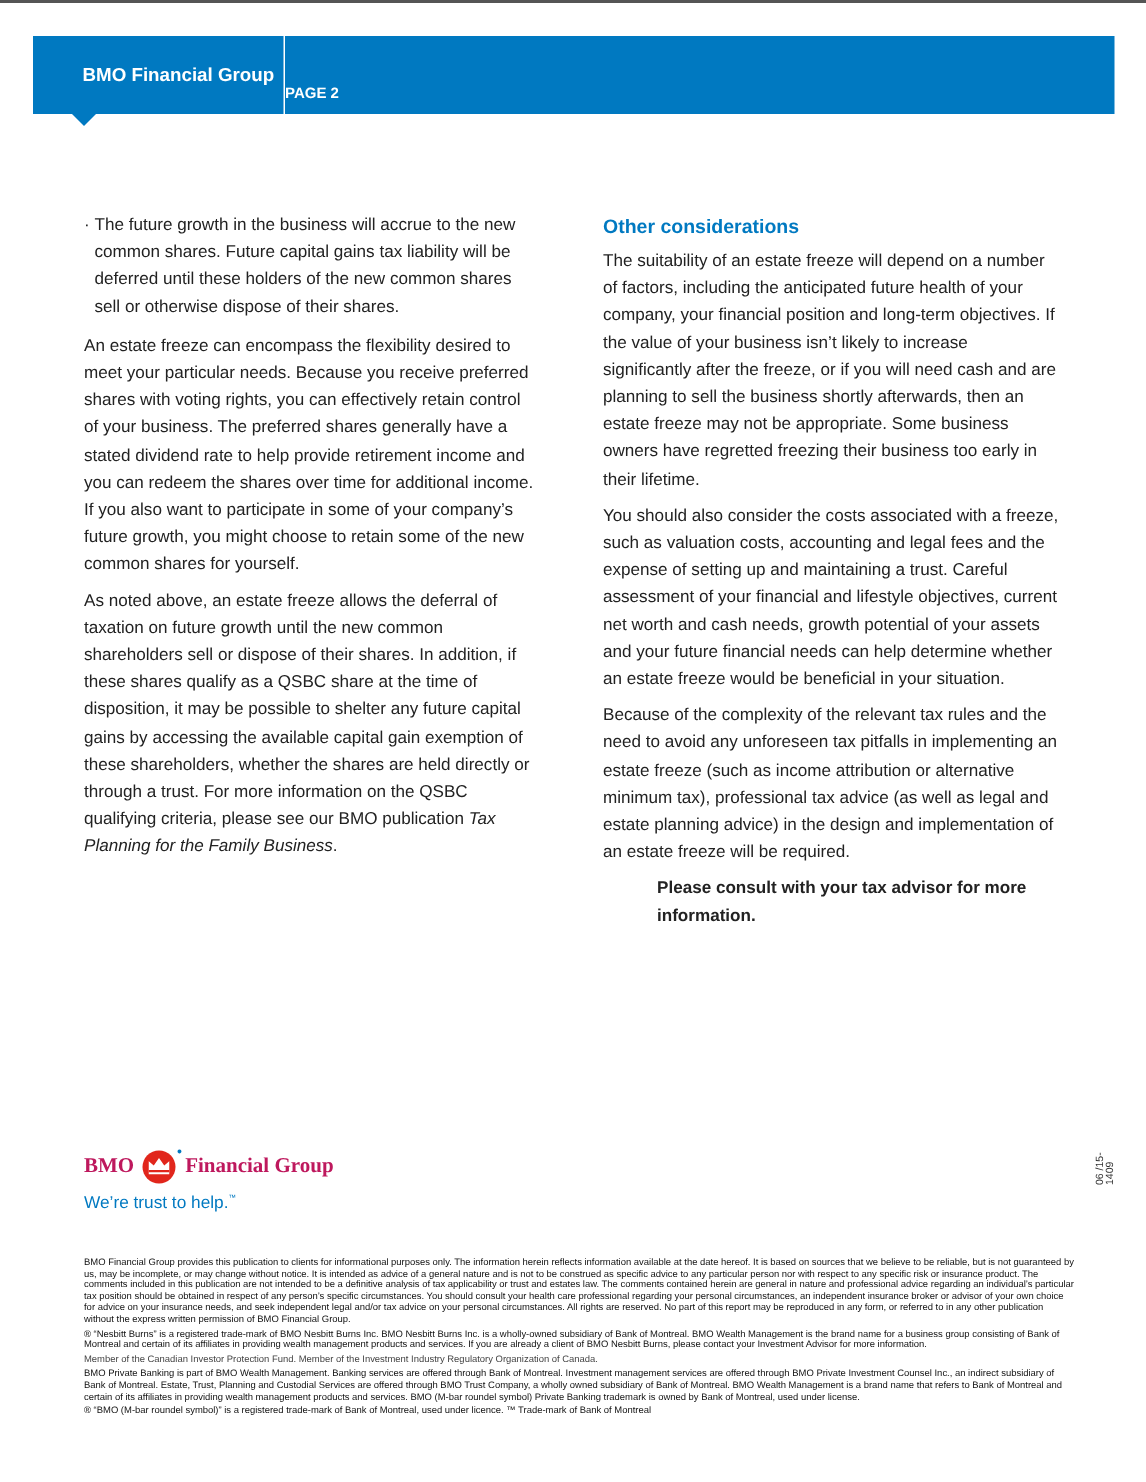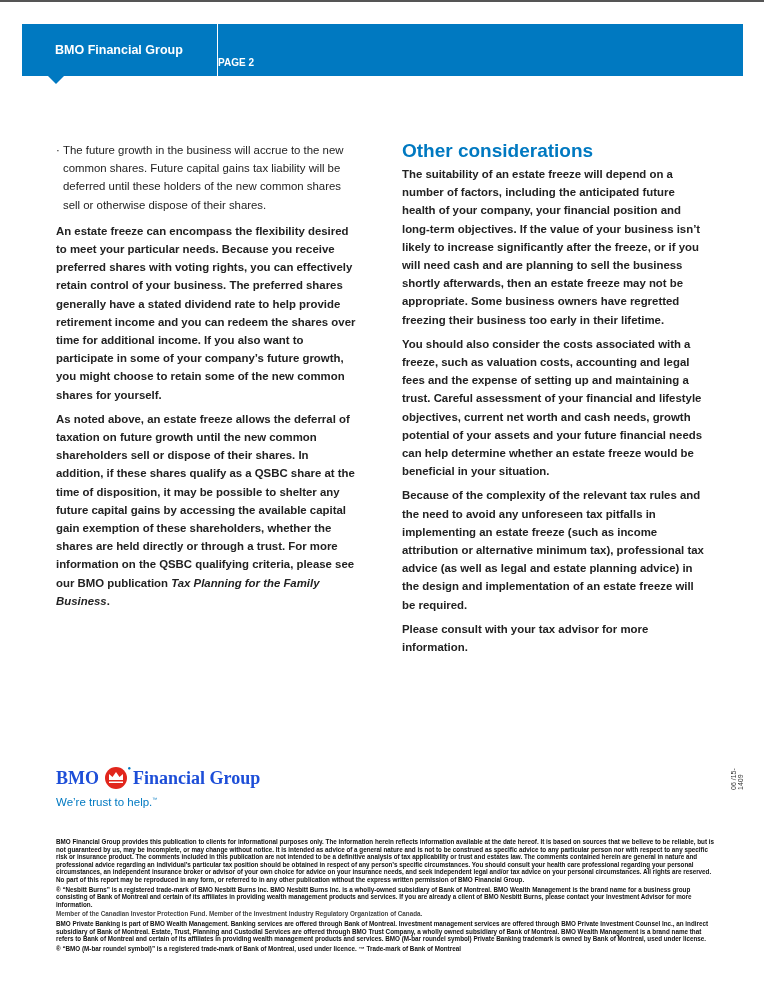--- a/index.html
+++ b/index.html
@@ -8,41 +8,41 @@
     background: #ffffff;
     font-family: "Liberation Sans", sans-serif;
     color: #1a1a1a;
   }
   .top-rule { position: absolute; left: 0; top: 0; width: 764px; height: 2px; background: #555555; }
   .header-bar {
     position: absolute; left: 22px; top: 24px; width: 721px; height: 52px;
     background: #0079c1; display: flex; align-items: center;
   }
   .header-brand {
-    width: 196px; height: 52px; display: flex; align-items: center; padding-left: 33px;
+    width: 168px; height: 52px; display: flex; align-items: center; padding-left: 33px;
     box-sizing: border-box; color: #ffffff; font-weight: bold; font-size: 12.5px;
     border-right: 1px solid #ffffff;
   }
   .header-title { flex: 1; padding-left: 17px; color: #a9cdec; font-size: 11px; }
   .header-page { padding-right: 28px; color: #ffffff; font-weight: bold; font-size: 10px; margin-top: 24px; }
   .header-pointer {
     position: absolute; left: 48px; top: 76px; width: 0; height: 0;
     border-left: 8px solid transparent; border-right: 8px solid transparent;
     border-top: 8px solid #0079c1;
   }
   .col { position: absolute; font-size: 11.4px; line-height: 18.2px; color: #222; }
   .col-left { left: 56px; top: 141px; width: 300px; }
   .col-right { left: 402px; top: 141px; width: 305px; }
   .bullet { display: flex; margin-bottom: 8px; }
   .bullet-dot { width: 7px; flex: none; }
-  .h2 { color: #0079c1; font-weight: bold; font-size: 19px; margin: 0 0 4px 0; line-height: 20px; }
-  p { margin: 0 0 6px 0; font-weight: bold; }
-  .bold-line { font-weight: bold; }
+  .h2 { color: #0079c1; font-weight: bold; font-size: 13px; margin: 0 0 4px 0; line-height: 20px; }
+  p { margin: 0 0 6px 0; }
+  .bold-line { font-weight: bold; margin-left: 36px; }
   .logo { position: absolute; left: 56px; top: 767px; display: flex; align-items: center; }
-  .logo-text { color: #1d4ed8; font-family: "Liberation Serif", serif; font-weight: bold; font-size: 18px; }
+  .logo-text { color: #be185d; font-family: "Liberation Serif", serif; font-weight: bold; font-size: 14px; }
   .roundel { width: 22px; height: 22px; border-radius: 50%; background: #e1261c; margin: 0 6px; position: relative; }
   .roundel svg { position: absolute; left: 4px; top: 5px; }
   .roundel-mark { position: absolute; right: -4px; top: -2px; font-size: 6px; color: #0079c1; }
   .tagline { position: absolute; left: 56px; top: 796px; color: #0079c1; font-size: 11.5px; }
   .tagline sup { font-size: 5px; }
   .docnum {
     position: absolute; left: 730px; top: 790px; transform: rotate(-90deg); transform-origin: left top;
     font-size: 7px; color: #333;
   }
   .legal { position: absolute; left: 56px; top: 838px; width: 660px; font-size: 6.3px; line-height: 7.6px; color: #111; }

